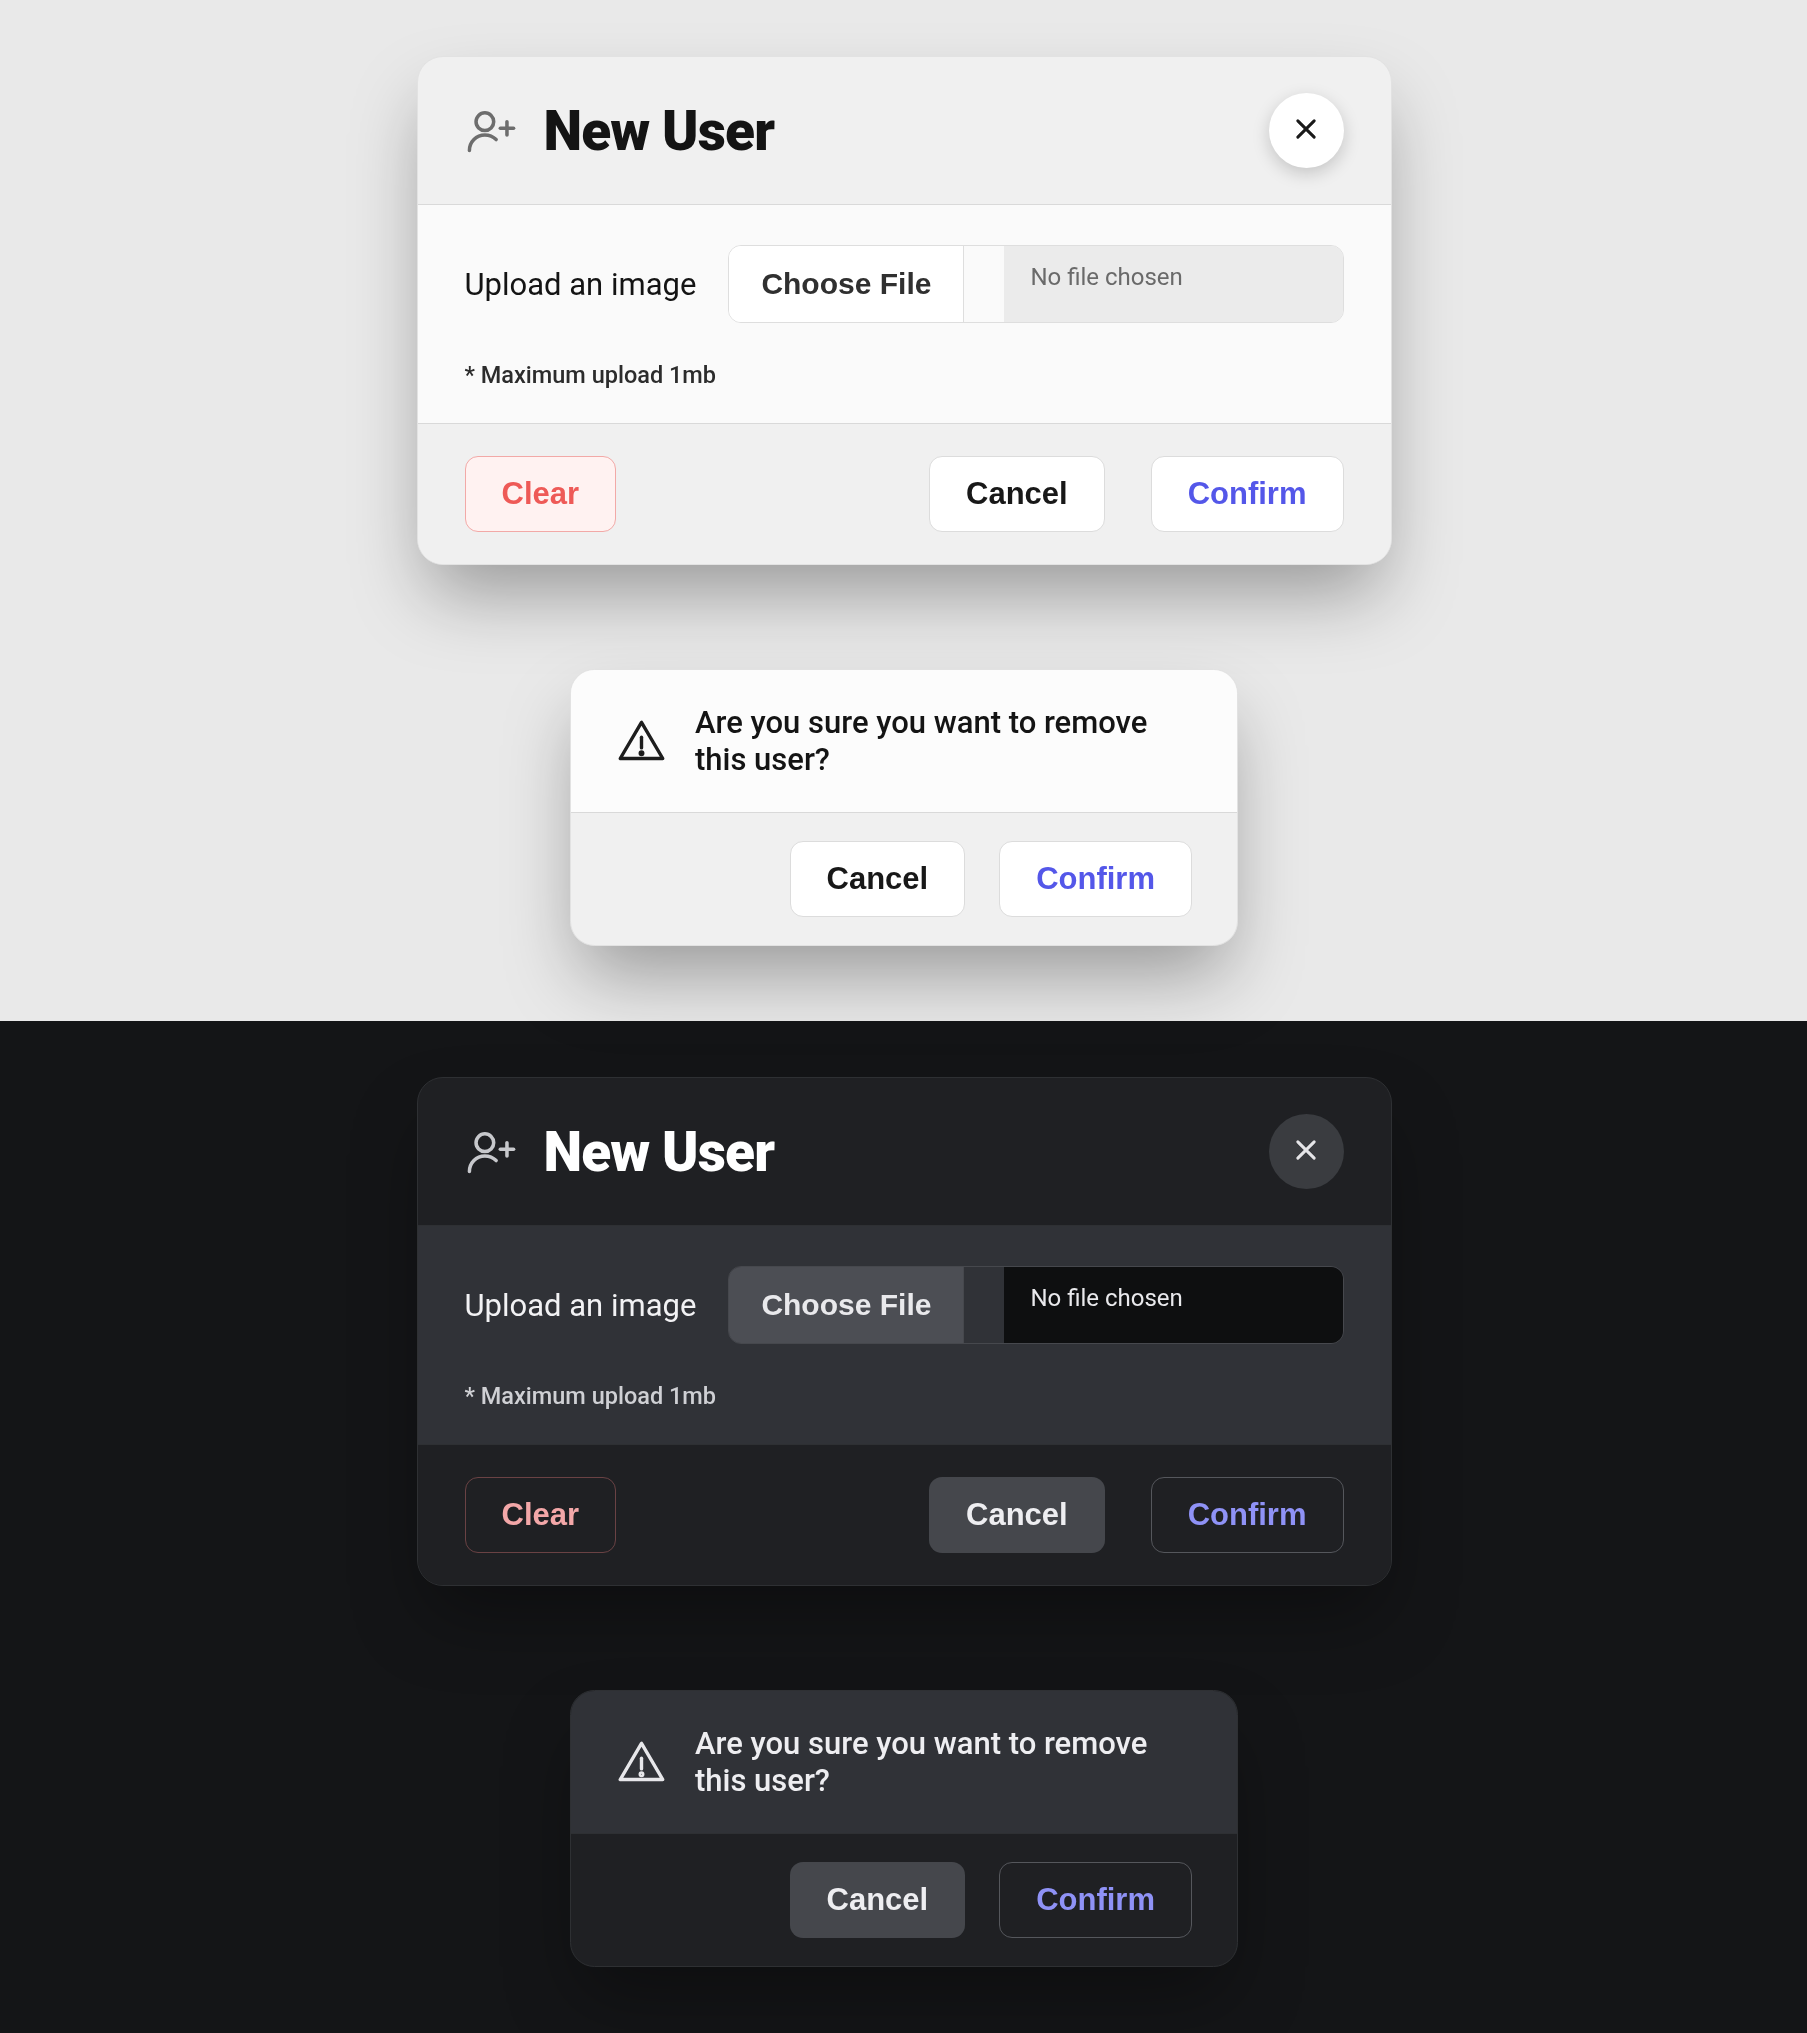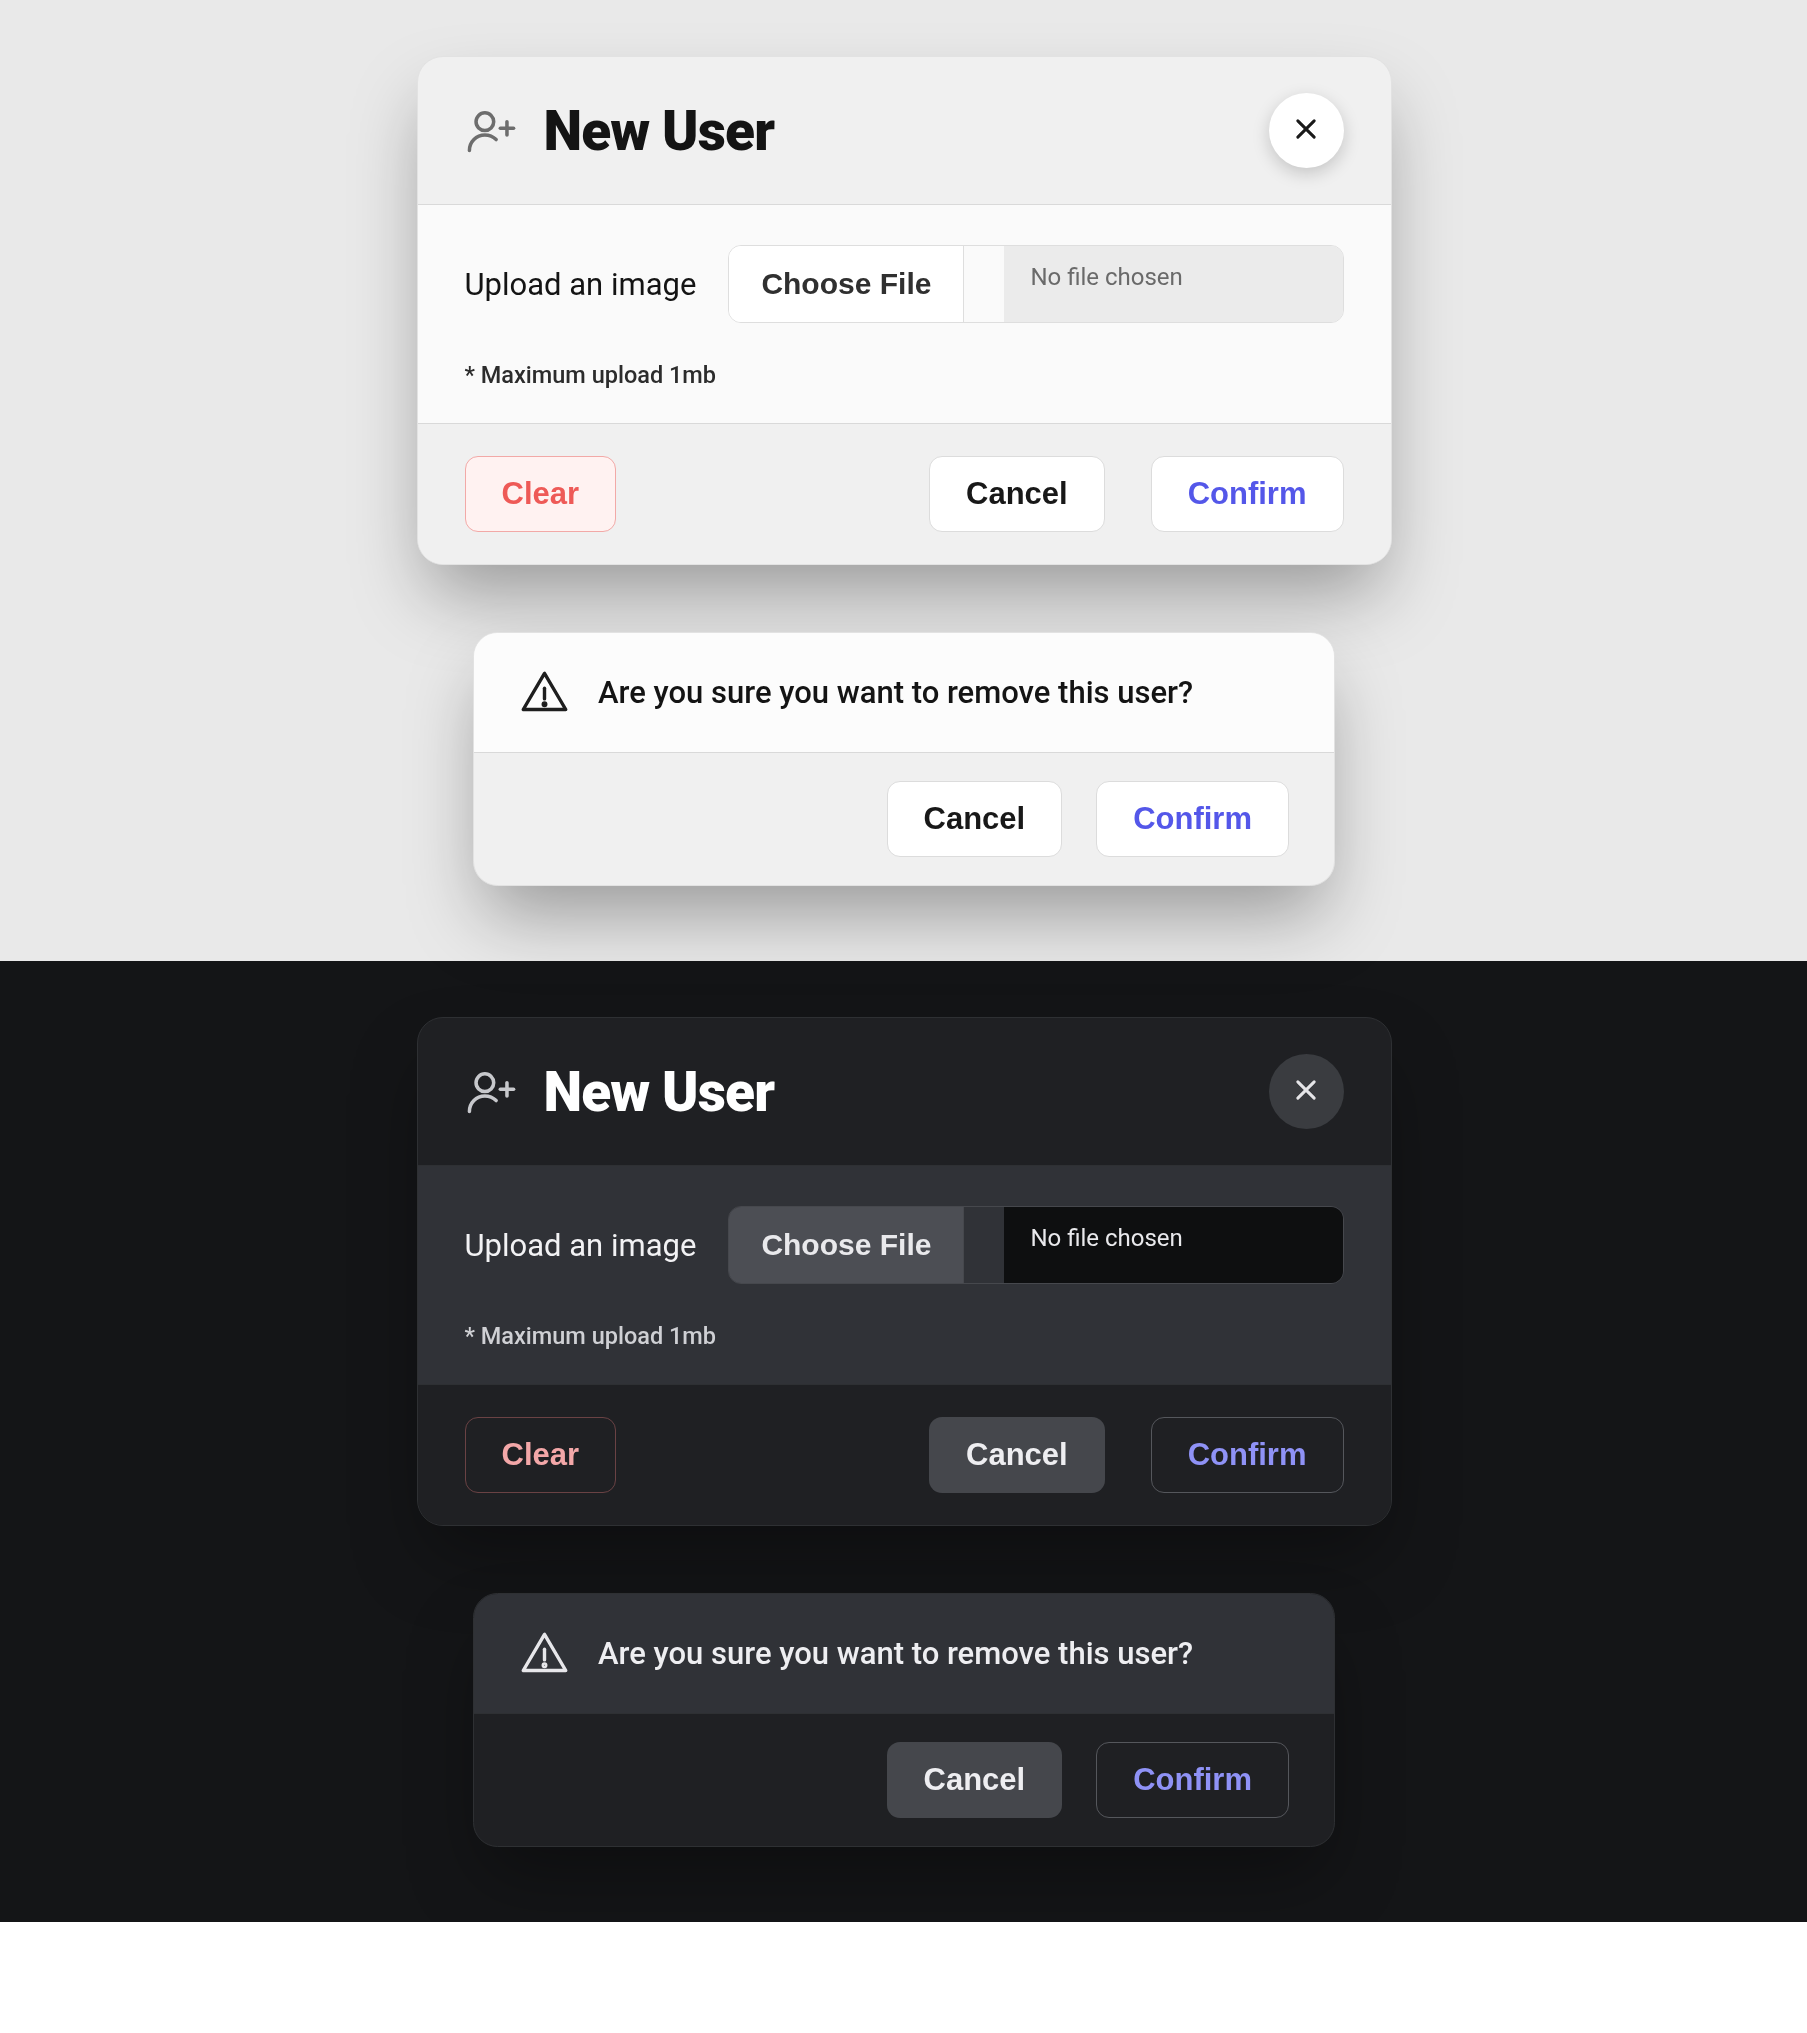--- a/index.html
+++ b/index.html
@@ -8,21 +8,21 @@
 .panel { width: 1808px; display: flex; flex-direction: column; align-items: center; padding: 56px 0 75px; }
 .panel.light { background: #e9e9e9; }
 .panel.dark  { background: #141517; }
 
 
 .modal {
   width: 975px;
   border-radius: 26px;
   overflow: hidden;
   box-shadow: 0 38px 75px -11.3px rgba(0,0,0,.35);
-  margin-bottom: 67px;
+  margin-bottom: 104px;
 }
 .light .modal { background: #f0f0f0; border: 0.9px solid #e2e2e2; }
 .dark  .modal { background: #1f2023; border: 0.9px solid #2e3033; }
 
 .modal-header {
   display: flex; align-items: center; gap: 26px;
   padding: 36px 47px;
 }
 .light .modal-header { border-bottom: 0.9px solid #d9d9d9; }
 .dark  .modal-header { border-bottom: 0.9px solid #2e3033; }
@@ -88,21 +88,21 @@
 .dark  .btn-clear   { color:#f3a7a8; border-color:#6a4244; }
 
 .light .btn-cancel  { color:#181818; background:#fff; border-color:#dcdcdc; }
 .dark  .btn-cancel  { color:#eeeef1; background:#45474c; }
 
 .light .btn-confirm { color:#5457e9; background:#fff; border-color:#dcdcdc; }
 .dark  .btn-confirm { color:#8f92f6; border-color:#55575c; }
 
 
 .dialog {
-  width: 862px; border-radius:24.5px; overflow:hidden;
+  width: 668px; border-radius:24.5px; overflow:hidden;
   box-shadow: 0 38px 75px -11.3px rgba(0,0,0,.35);
 }
 .light .dialog { background:#f0f0f0; border:0.9px solid #e2e2e2; }
 .dark  .dialog { background:#1f2023; border:0.9px solid #2e3033; }
 
 .dialog-body { display:flex; align-items:center; gap:28px; padding: 34px 45px; }
 .light .dialog-body { background:#fcfcfc; border-bottom:0.9px solid #d9d9d9; }
 .dark  .dialog-body { background:#303237; border-bottom:0.9px solid #2e3033; }
 
 .dialog-msg { font-size:31px; font-weight:500; }

